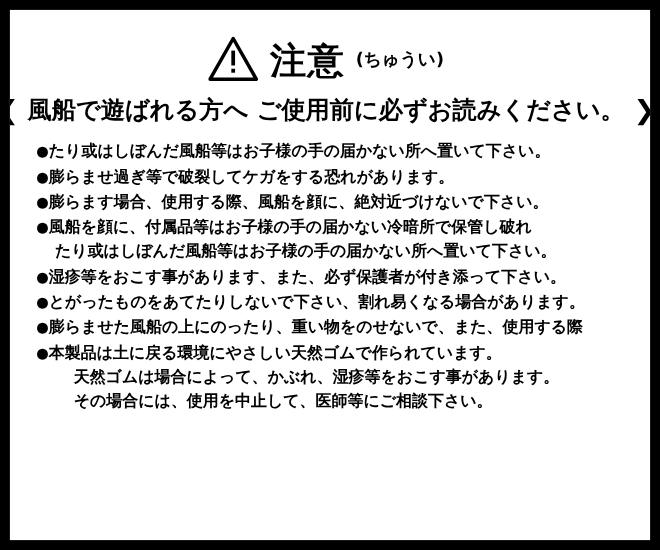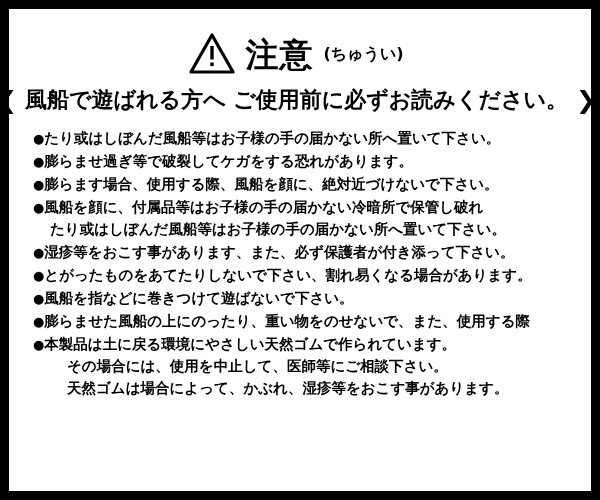--- a/index.html
+++ b/index.html
@@ -133,19 +133,18 @@
       <span class="chev">❯</span>
     </div>
 
     <ul class="notes">
       <li><span class="dot">●</span><span>たり或はしぼんだ風船等はお子様の手の届かない所へ置いて下さい。</span></li>
       <li><span class="dot">●</span><span>膨らませ過ぎ等で破裂してケガをする恐れがあります。</span></li>
       <li><span class="dot">●</span><span>膨らます場合、使用する際、風船を顔に、絶対近づけないで下さい。</span></li>
       <li><span class="dot">●</span><span>風船を顔に、付属品等はお子様の手の届かない冷暗所で保管し破れ</span><span class="cont">たり或はしぼんだ風船等はお子様の手の届かない所へ置いて下さい。</span></li>
       <li><span class="dot">●</span><span>湿疹等をおこす事があります、また、必ず保護者が付き添って下さい。</span></li>
       <li><span class="dot">●</span><span>とがったものをあてたりしないで下さい、割れ易くなる場合があります。</span></li>
-      <li><span class="dot">●</span><span>風船を指などに巻きつけて遊ばないで下さい。</span></li>
       <li><span class="dot">●</span><span>膨らませた風船の上にのったり、重い物をのせないで、また、使用する際</span></li>
-      <li><span class="dot">●</span><span>本製品は土に戻る環境にやさしい天然ゴムで作られています。</span><span class="cont2">その場合には、使用を中止して、医師等にご相談下さい。</span><span class="cont2">天然ゴムは場合によって、かぶれ、湿疹等をおこす事があります。</span></li>
+      <li><span class="dot">●</span><span>本製品は土に戻る環境にやさしい天然ゴムで作られています。</span><span class="cont2">天然ゴムは場合によって、かぶれ、湿疹等をおこす事があります。</span><span class="cont2">その場合には、使用を中止して、医師等にご相談下さい。</span></li>
     </ul>
 
   </div>
 </div>
 
 </body></html>

